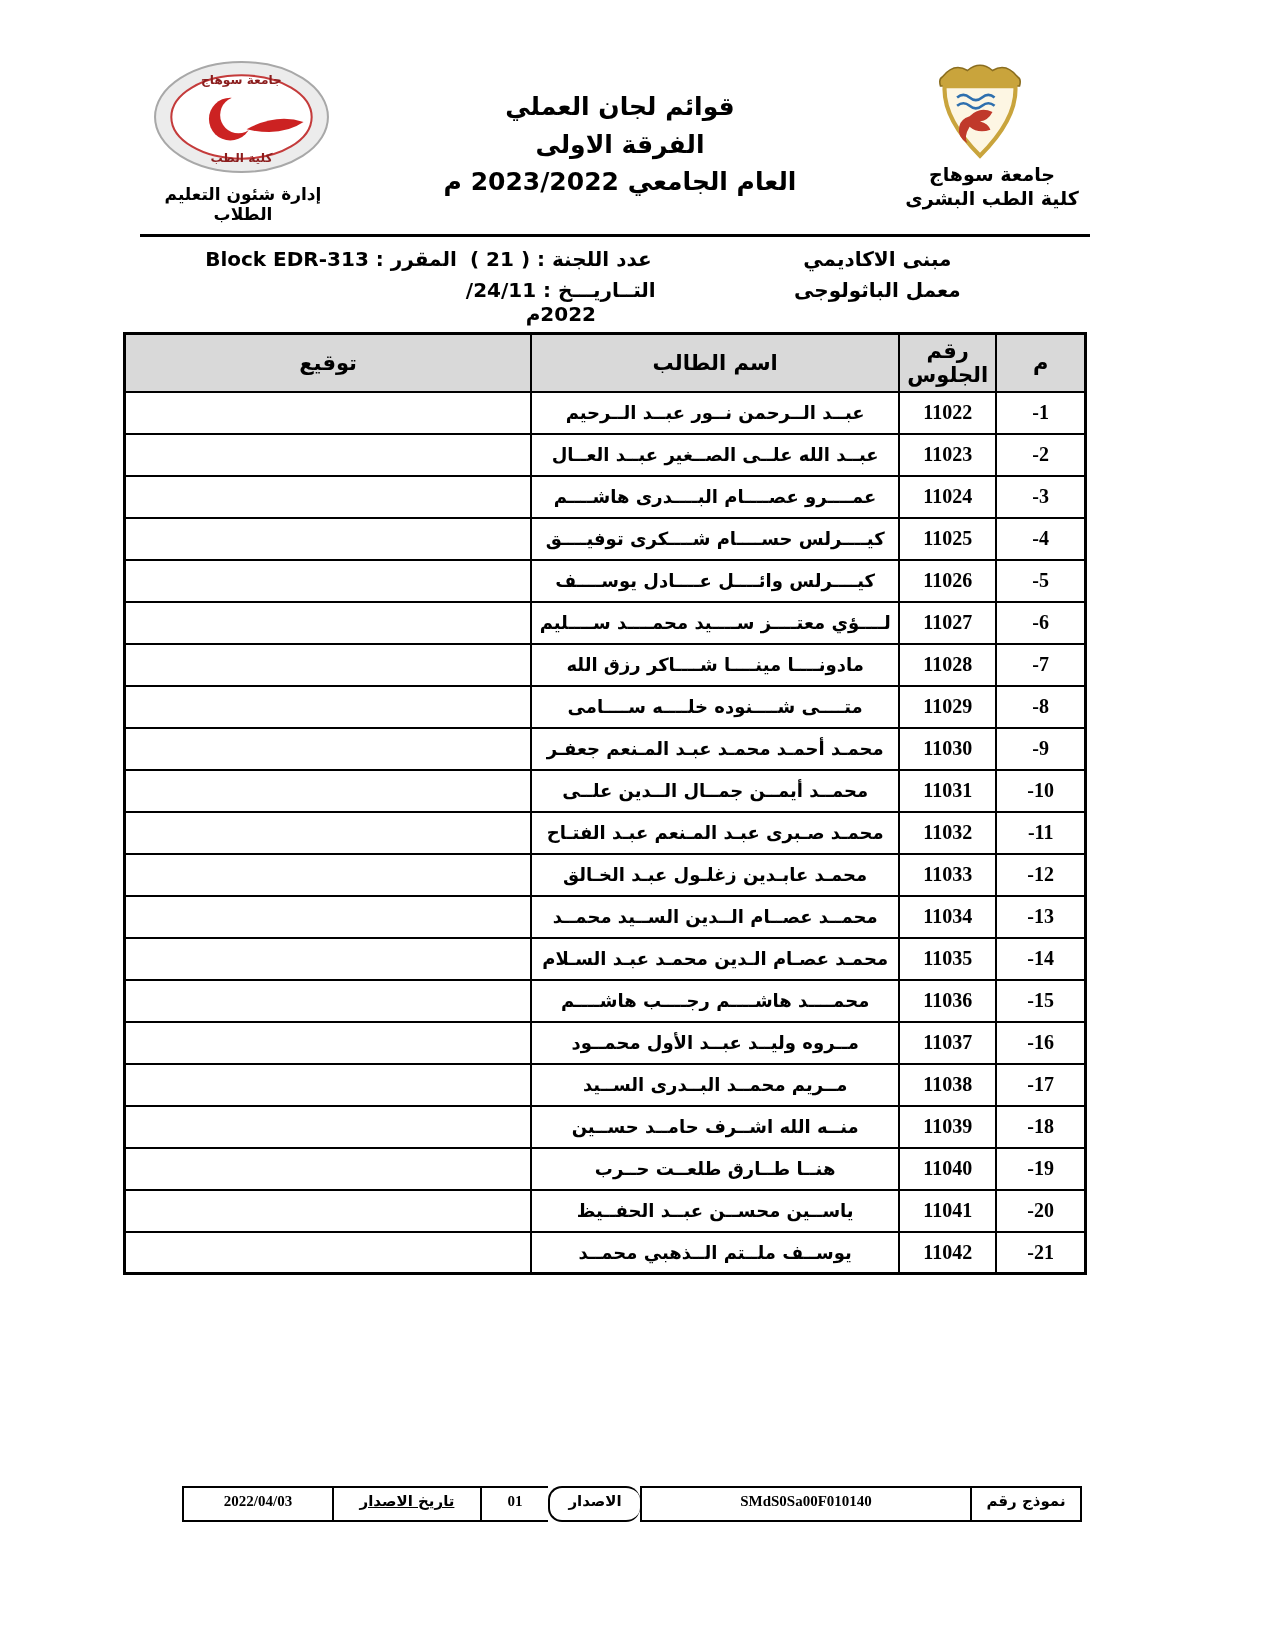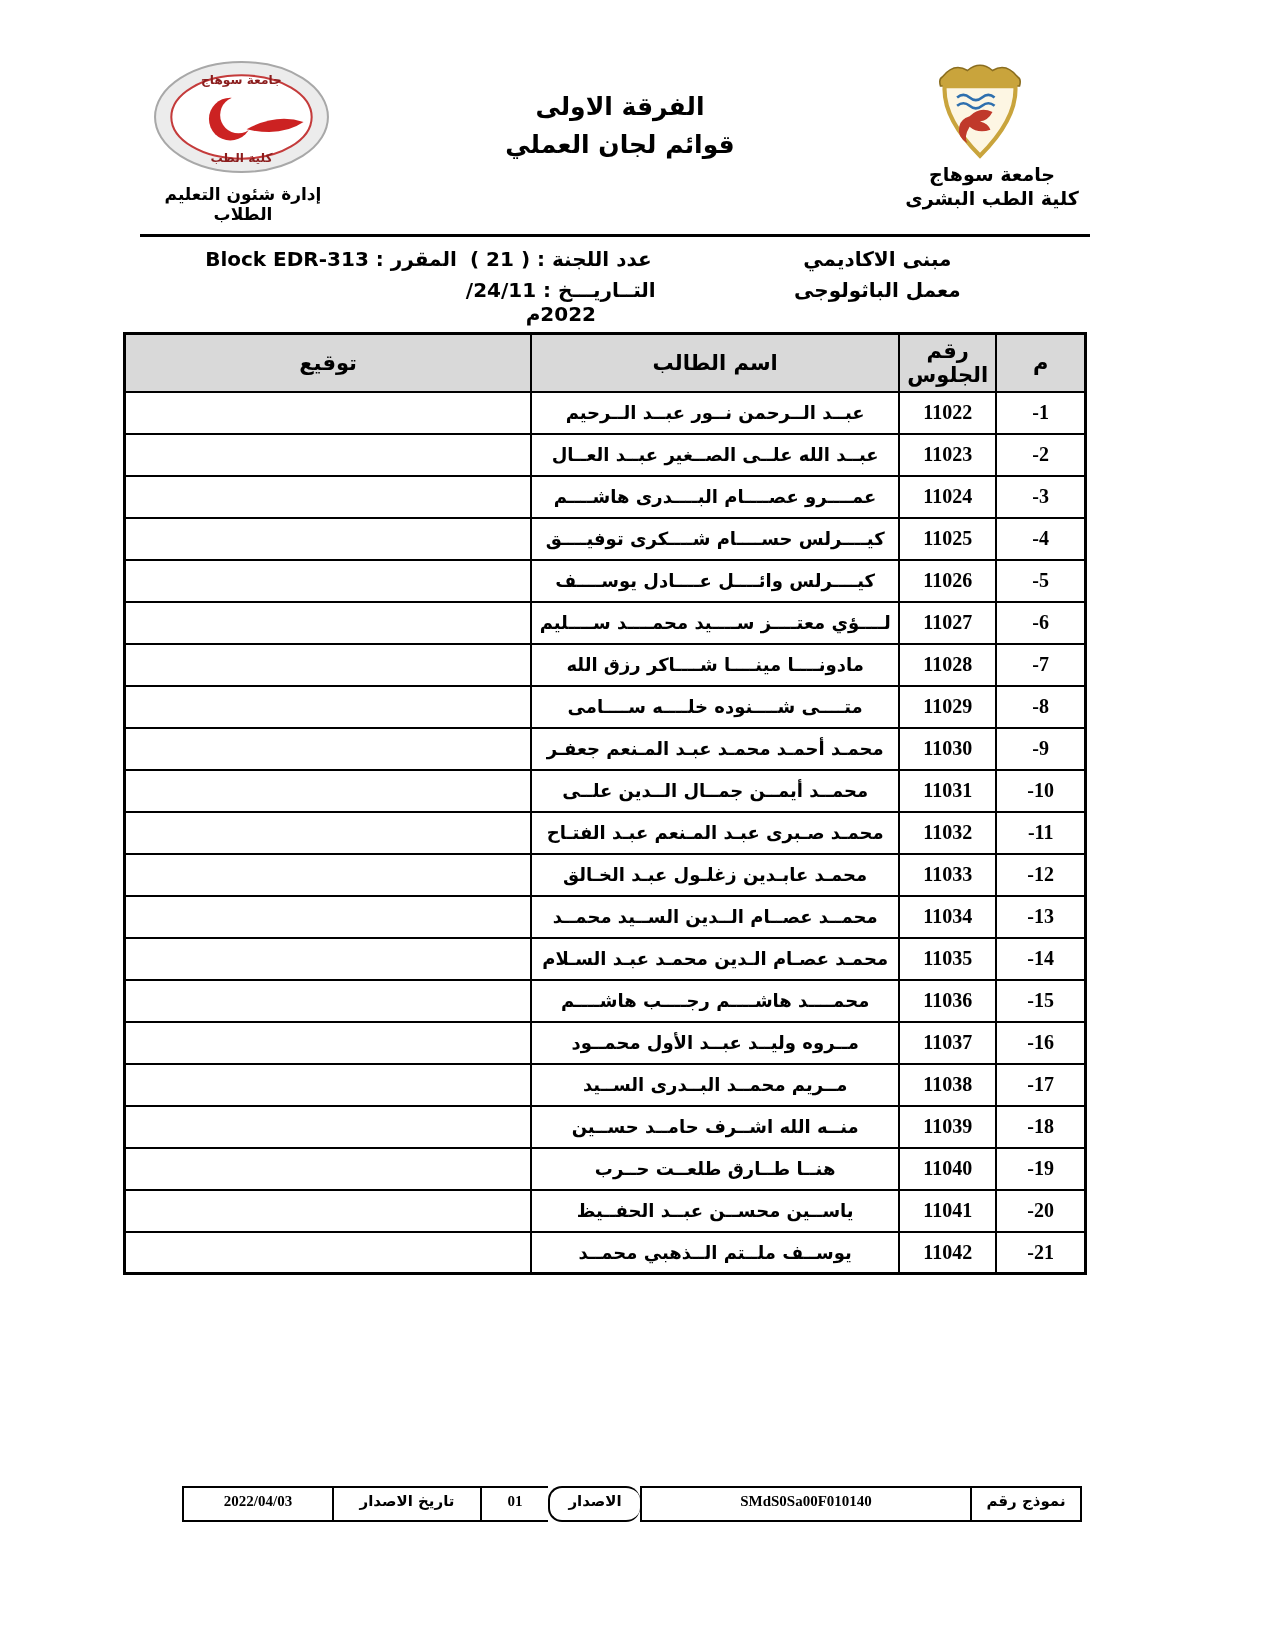--- a/index.html
+++ b/index.html
@@ -42,21 +42,21 @@
   
   .footer { position:absolute; top:1486px; right:193px; display:flex; direction:rtl;
             font-size:15px; font-family:"Liberation Serif","DejaVu Sans",serif; }
   .fcell { border:2px solid #000; height:36px; line-height:27px; text-align:center;
            background:#fff; font-family:"DejaVu Sans",sans-serif; }
   .fcell + .fcell { border-right:none; }
   .w-label    { width:112px; }
   .w-code     { width:330px; font-family:"Liberation Serif","DejaVu Sans",serif; }
   .w-issue    { width:92px;border-radius:14px;  }
   .w-issueval { width:68px;  font-family:"Liberation Serif","DejaVu Sans",serif; }
-  .w-idate    { width:148px; }
+  .w-idate    { width:148px;text-decoration:underline; }
   .w-idateval { width:150px; font-family:"Liberation Serif","DejaVu Sans",serif; }
 </style>
 </head>
 <body>
 
 <div class="page">
 
   <div class="uni-logo">
     <svg width="104" height="104" viewBox="0 0 100 100">
       <path d="M14 18 Q25 4 38 12 Q50 2 62 12 Q75 4 86 18 Q90 20 88 27 L12 27 Q10 20 14 18 Z" fill="#c9a43c" stroke="#8a6d1f" stroke-width="1.5"></path>
@@ -66,22 +66,23 @@
       <path d="M40 56 q10 -10 22 -4 q-4 8 -12 9 q8 2 10 8 q-12 4 -20 -3 q-6 10 -2 16 q-10 -6 -8 -16 q1 -7 10 -10 z" fill="#c0392b"></path>
     </svg>
   </div>
 
   <div class="uni-text">
     <div>جامعة سوهاج</div>
     <div>كلية الطب البشرى</div>
   </div>
 
   <div class="titles">
+    <div>قوائم لجان العملي</div>
     <div>الفرقة الاولى</div>
-    <div>قوائم لجان العملي</div>
+    <div>العام الجامعي 2023/2022 م</div>
   </div>
 
   <div class="dept-logo">
     <svg width="178" height="114" viewBox="0 0 175 112" font-family="DejaVu Sans, sans-serif">
       <ellipse cx="87" cy="56" rx="85" ry="54" fill="#ececec" stroke="#a8a8a8" stroke-width="2"></ellipse>
       <ellipse cx="87" cy="56" rx="69" ry="41" fill="#ffffff" stroke="#c43b3b" stroke-width="2"></ellipse>
       <text x="87" y="24" text-anchor="middle" font-size="12" font-weight="bold" fill="#8b1d1d">جامعة سوهاج</text>
       <circle cx="76" cy="58" r="21" fill="#cc2222"></circle>
       <circle cx="84" cy="54" r="18" fill="#ffffff"></circle>
       <path d="M92 68 q30 -16 56 -7 q-22 15 -56 7 z" fill="#cc2222"></path>

